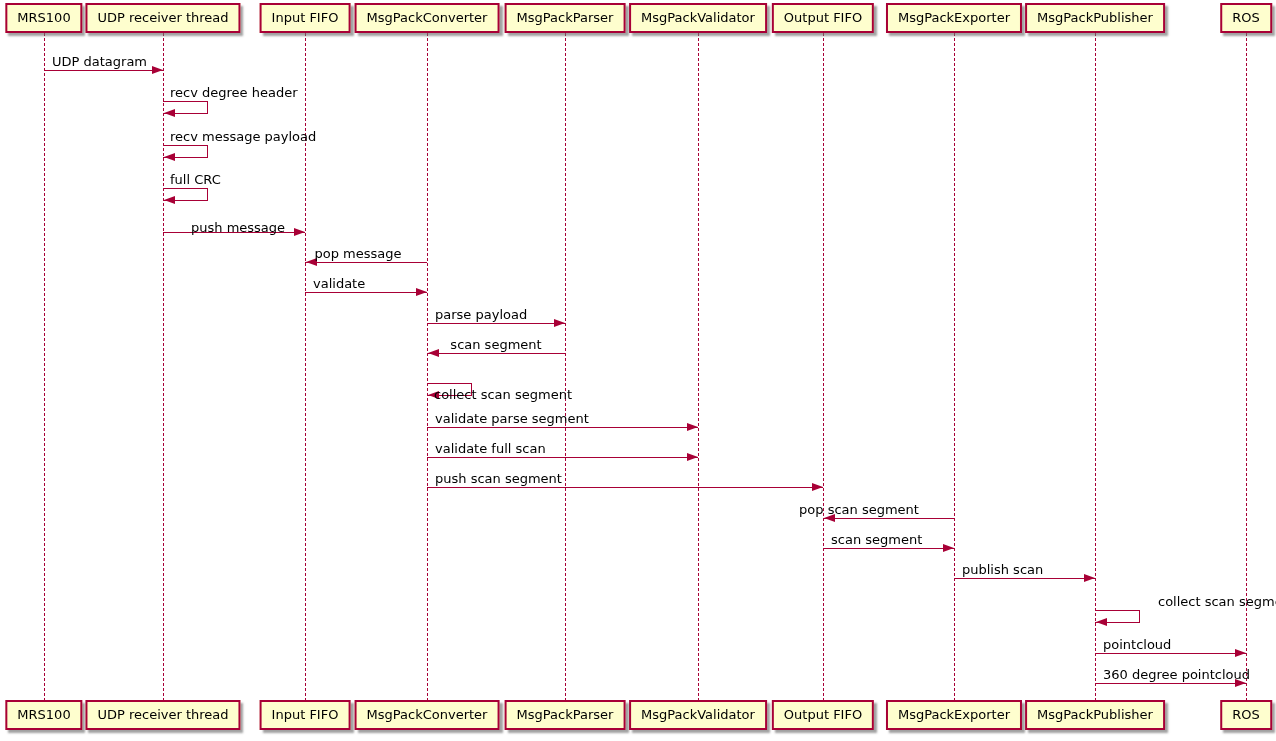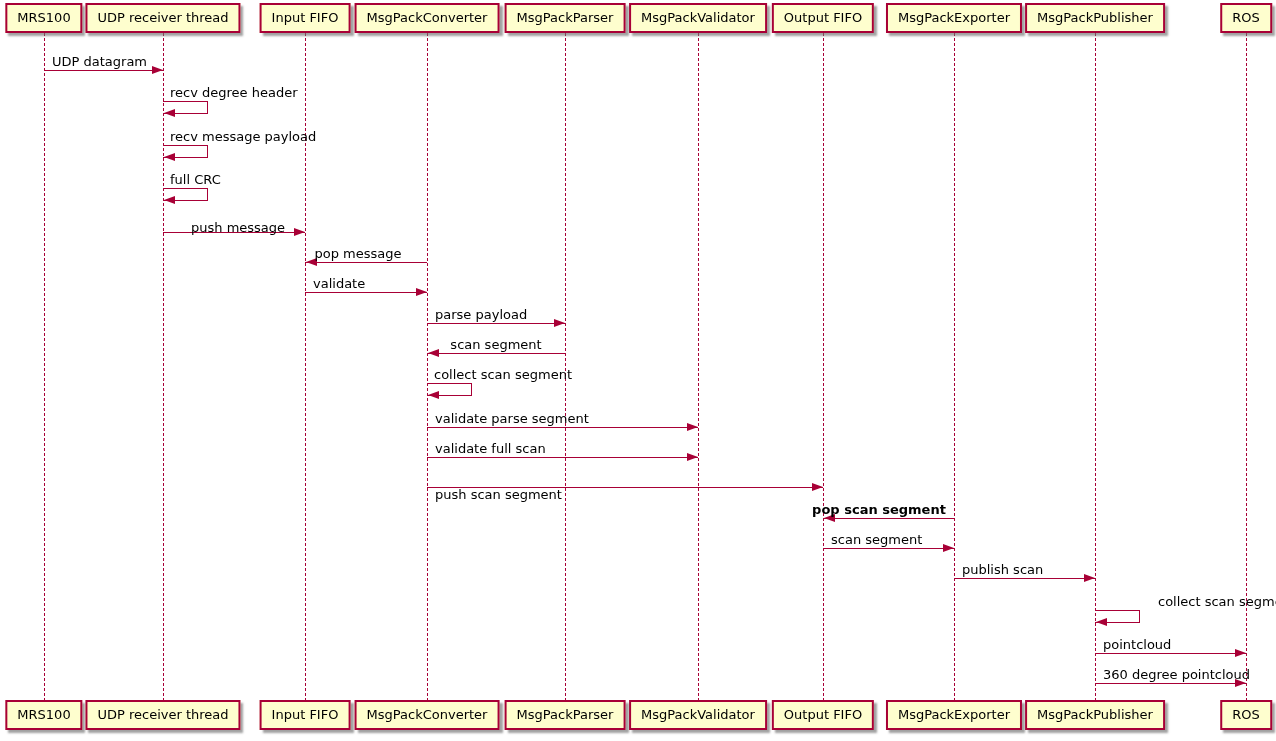--- a/index.html
+++ b/index.html
@@ -117,33 +117,33 @@
     <div class="arrowhead right" style="left: 416px; top: 288px;"></div>
     <div class="msg-label" style="left: 313px; top: 276px;">validate</div>
     <div class="msg-line" style="left: 427px; top: 323px; width: 138px;"></div>
     <div class="arrowhead right" style="left: 554px; top: 319px;"></div>
     <div class="msg-label" style="left: 435px; top: 307px;">parse payload</div>
     <div class="msg-line" style="left: 427px; top: 353px; width: 138px;"></div>
     <div class="arrowhead left" style="left: 428px; top: 349px;"></div>
     <div class="msg-label centered" style="left: 496px; top: 337px;">scan segment</div>
     <div class="self-loop" style="left: 427px; top: 383px; width: 45px; height: 13px;"></div>
     <div class="arrowhead left" style="left: 428px; top: 391px;"></div>
-    <div class="msg-label" style="left: 434px; top: 367px;">collect scan segment</div>
+    <div class="msg-label" style="left: 434px; top: 387px;">collect scan segment</div>
     <div class="msg-line" style="left: 427px; top: 427px; width: 271px;"></div>
     <div class="arrowhead right" style="left: 687px; top: 423px;"></div>
     <div class="msg-label" style="left: 435px; top: 411px;">validate parse segment</div>
     <div class="msg-line" style="left: 427px; top: 457px; width: 271px;"></div>
     <div class="arrowhead right" style="left: 687px; top: 453px;"></div>
     <div class="msg-label" style="left: 435px; top: 441px;">validate full scan</div>
     <div class="msg-line" style="left: 427px; top: 487px; width: 396px;"></div>
     <div class="arrowhead right" style="left: 812px; top: 483px;"></div>
-    <div class="msg-label" style="left: 435px; top: 471px; margin-top: 16px;">push scan segment</div>
+    <div class="msg-label" style="left: 435px; top: 471px;">push scan segment</div>
     <div class="msg-line" style="left: 823px; top: 518px; width: 131px;"></div>
     <div class="arrowhead left" style="left: 824px; top: 514px;"></div>
-    <div class="msg-label centered" style="left: 879px; top: 502px; font-weight: bold;">pop scan segment</div>
+    <div class="msg-label centered" style="left: 859px; top: 502px;">pop scan segment</div>
     <div class="msg-line" style="left: 823px; top: 548px; width: 131px;"></div>
     <div class="arrowhead right" style="left: 943px; top: 544px;"></div>
     <div class="msg-label" style="left: 831px; top: 532px;">scan segment</div>
     <div class="msg-line" style="left: 954px; top: 578px; width: 141px;"></div>
     <div class="arrowhead right" style="left: 1084px; top: 574px;"></div>
     <div class="msg-label" style="left: 962px; top: 562px;">publish scan</div>
     <div class="self-loop" style="left: 1095px; top: 610px; width: 45px; height: 13px;"></div>
     <div class="arrowhead left" style="left: 1096px; top: 618px;"></div>
     <div class="msg-label" style="left: 1158px; top: 594px;">collect scan segments</div>
     <div class="msg-line" style="left: 1095px; top: 653px; width: 151px;"></div>

